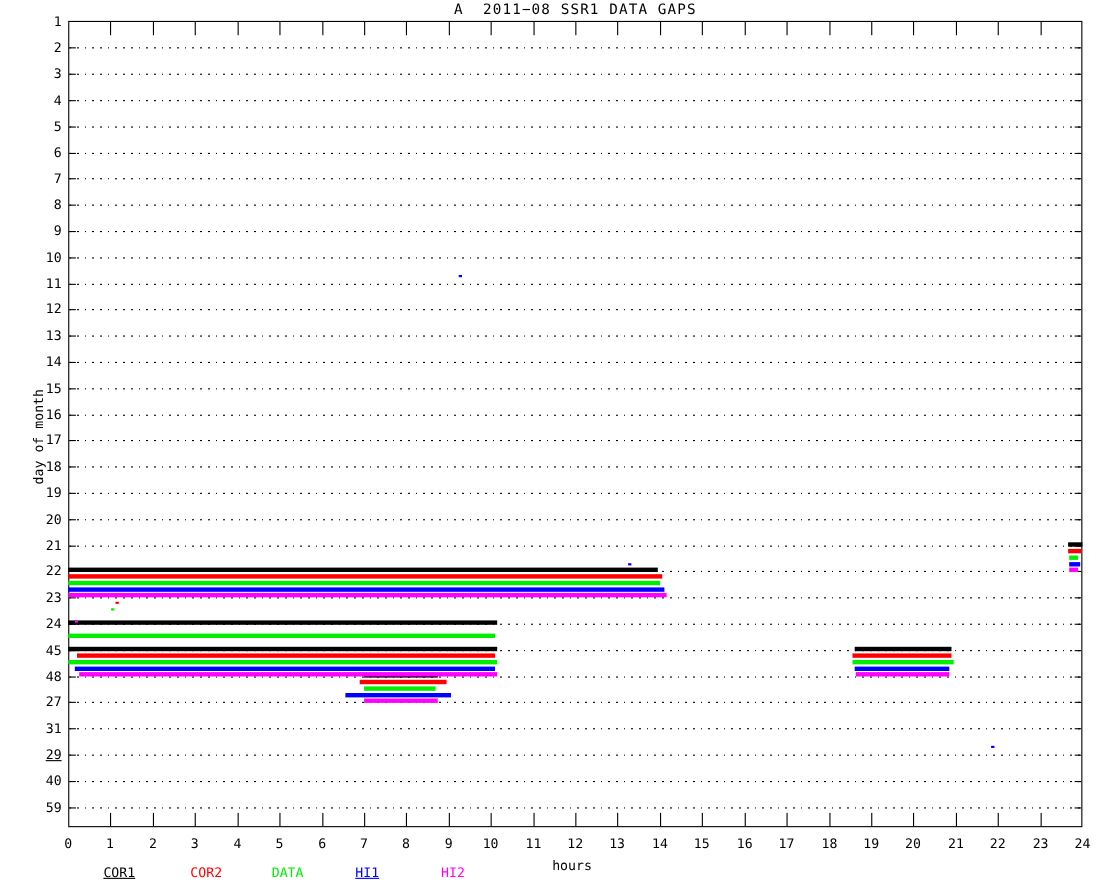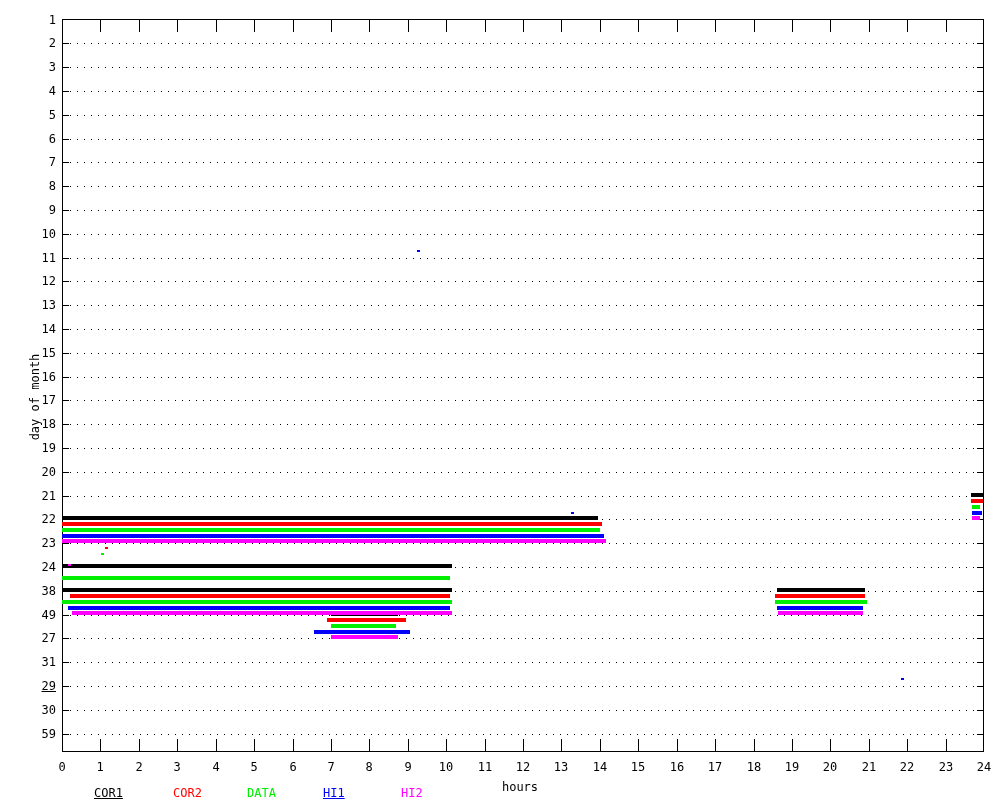--- a/index.html
+++ b/index.html
@@ -17,20 +17,21 @@
   .y-tick-label{font-size:12px;width:36px;text-align:right;transform:translateY(-50%);}
   #x-axis-label{top:780px;left:520px;transform:translateX(-50%);font-size:12px;}
   #y-axis-label{top:397px;left:35px;transform:translate(-50%,-50%) rotate(-90deg);font-size:12px;white-space:nowrap;}
   .segment{position:absolute;}
   .legend-item{position:absolute;top:786px;font-size:12px;}
 </style>
 </head>
 <body>
 
 <div id="canvas">
+  <div id="chart-title" class="abs">A  2011−08 SSR1 DATA GAPS</div>
   <div id="plot-area" class="abs"></div>
   <div id="marks">
       <div class="abs gridline" style="left: 63px; width: 920px; top: 43px;"></div>
       <div class="abs gridline" style="left: 63px; width: 920px; top: 67px;"></div>
       <div class="abs gridline" style="left: 63px; width: 920px; top: 91px;"></div>
       <div class="abs gridline" style="left: 63px; width: 920px; top: 115px;"></div>
       <div class="abs gridline" style="left: 63px; width: 920px; top: 139px;"></div>
       <div class="abs gridline" style="left: 63px; width: 920px; top: 162px;"></div>
       <div class="abs gridline" style="left: 63px; width: 920px; top: 186px;"></div>
       <div class="abs gridline" style="left: 63px; width: 920px; top: 210px;"></div>
@@ -204,26 +205,26 @@
       <div class="abs y-tick-label" style="left: 20px; top: 353px;">15</div>
       <div class="abs y-tick-label" style="left: 20px; top: 377px;">16</div>
       <div class="abs y-tick-label" style="left: 20px; top: 400px;">17</div>
       <div class="abs y-tick-label" style="left: 20px; top: 424px;">18</div>
       <div class="abs y-tick-label" style="left: 20px; top: 448px;">19</div>
       <div class="abs y-tick-label" style="left: 20px; top: 472px;">20</div>
       <div class="abs y-tick-label" style="left: 20px; top: 496px;">21</div>
       <div class="abs y-tick-label" style="left: 20px; top: 519px;">22</div>
       <div class="abs y-tick-label" style="left: 20px; top: 543px;">23</div>
       <div class="abs y-tick-label" style="left: 20px; top: 567px;">24</div>
-      <div class="abs y-tick-label" style="left: 20px; top: 591px;">38</div>
-      <div class="abs y-tick-label" style="left: 20px; top: 615px;">49</div>
+      <div class="abs y-tick-label" style="left: 20px; top: 591px;">45</div>
+      <div class="abs y-tick-label" style="left: 20px; top: 615px;">48</div>
       <div class="abs y-tick-label" style="left: 20px; top: 638px;">27</div>
       <div class="abs y-tick-label" style="left: 20px; top: 662px;">31</div>
       <div class="abs y-tick-label" style="left: 20px; top: 686px; text-decoration: underline;">29</div>
-      <div class="abs y-tick-label" style="left: 20px; top: 710px;">30</div>
+      <div class="abs y-tick-label" style="left: 20px; top: 710px;">40</div>
       <div class="abs y-tick-label" style="left: 20px; top: 734px;">59</div>
       <div class="abs segment" style="left: 971px; top: 493px; width: 13px; height: 4px; background: rgb(0, 0, 0);"></div>
       <div class="abs segment" style="left: 62px; top: 516px; width: 536px; height: 4px; background: rgb(0, 0, 0);"></div>
       <div class="abs segment" style="left: 62px; top: 564px; width: 390px; height: 4px; background: rgb(0, 0, 0);"></div>
       <div class="abs segment" style="left: 62px; top: 588px; width: 390px; height: 4px; background: rgb(0, 0, 0);"></div>
       <div class="abs segment" style="left: 777px; top: 588px; width: 88px; height: 4px; background: rgb(0, 0, 0);"></div>
       <div class="abs segment" style="left: 331px; top: 612px; width: 67px; height: 4px; background: rgb(0, 0, 0);"></div>
       <div class="abs segment" style="left: 971px; top: 499px; width: 12px; height: 4px; background: rgb(255, 0, 0);"></div>
       <div class="abs segment" style="left: 62px; top: 522px; width: 540px; height: 4px; background: rgb(255, 0, 0);"></div>
       <div class="abs segment" style="left: 105px; top: 547px; width: 3px; height: 2px; background: rgb(255, 0, 0);"></div>

